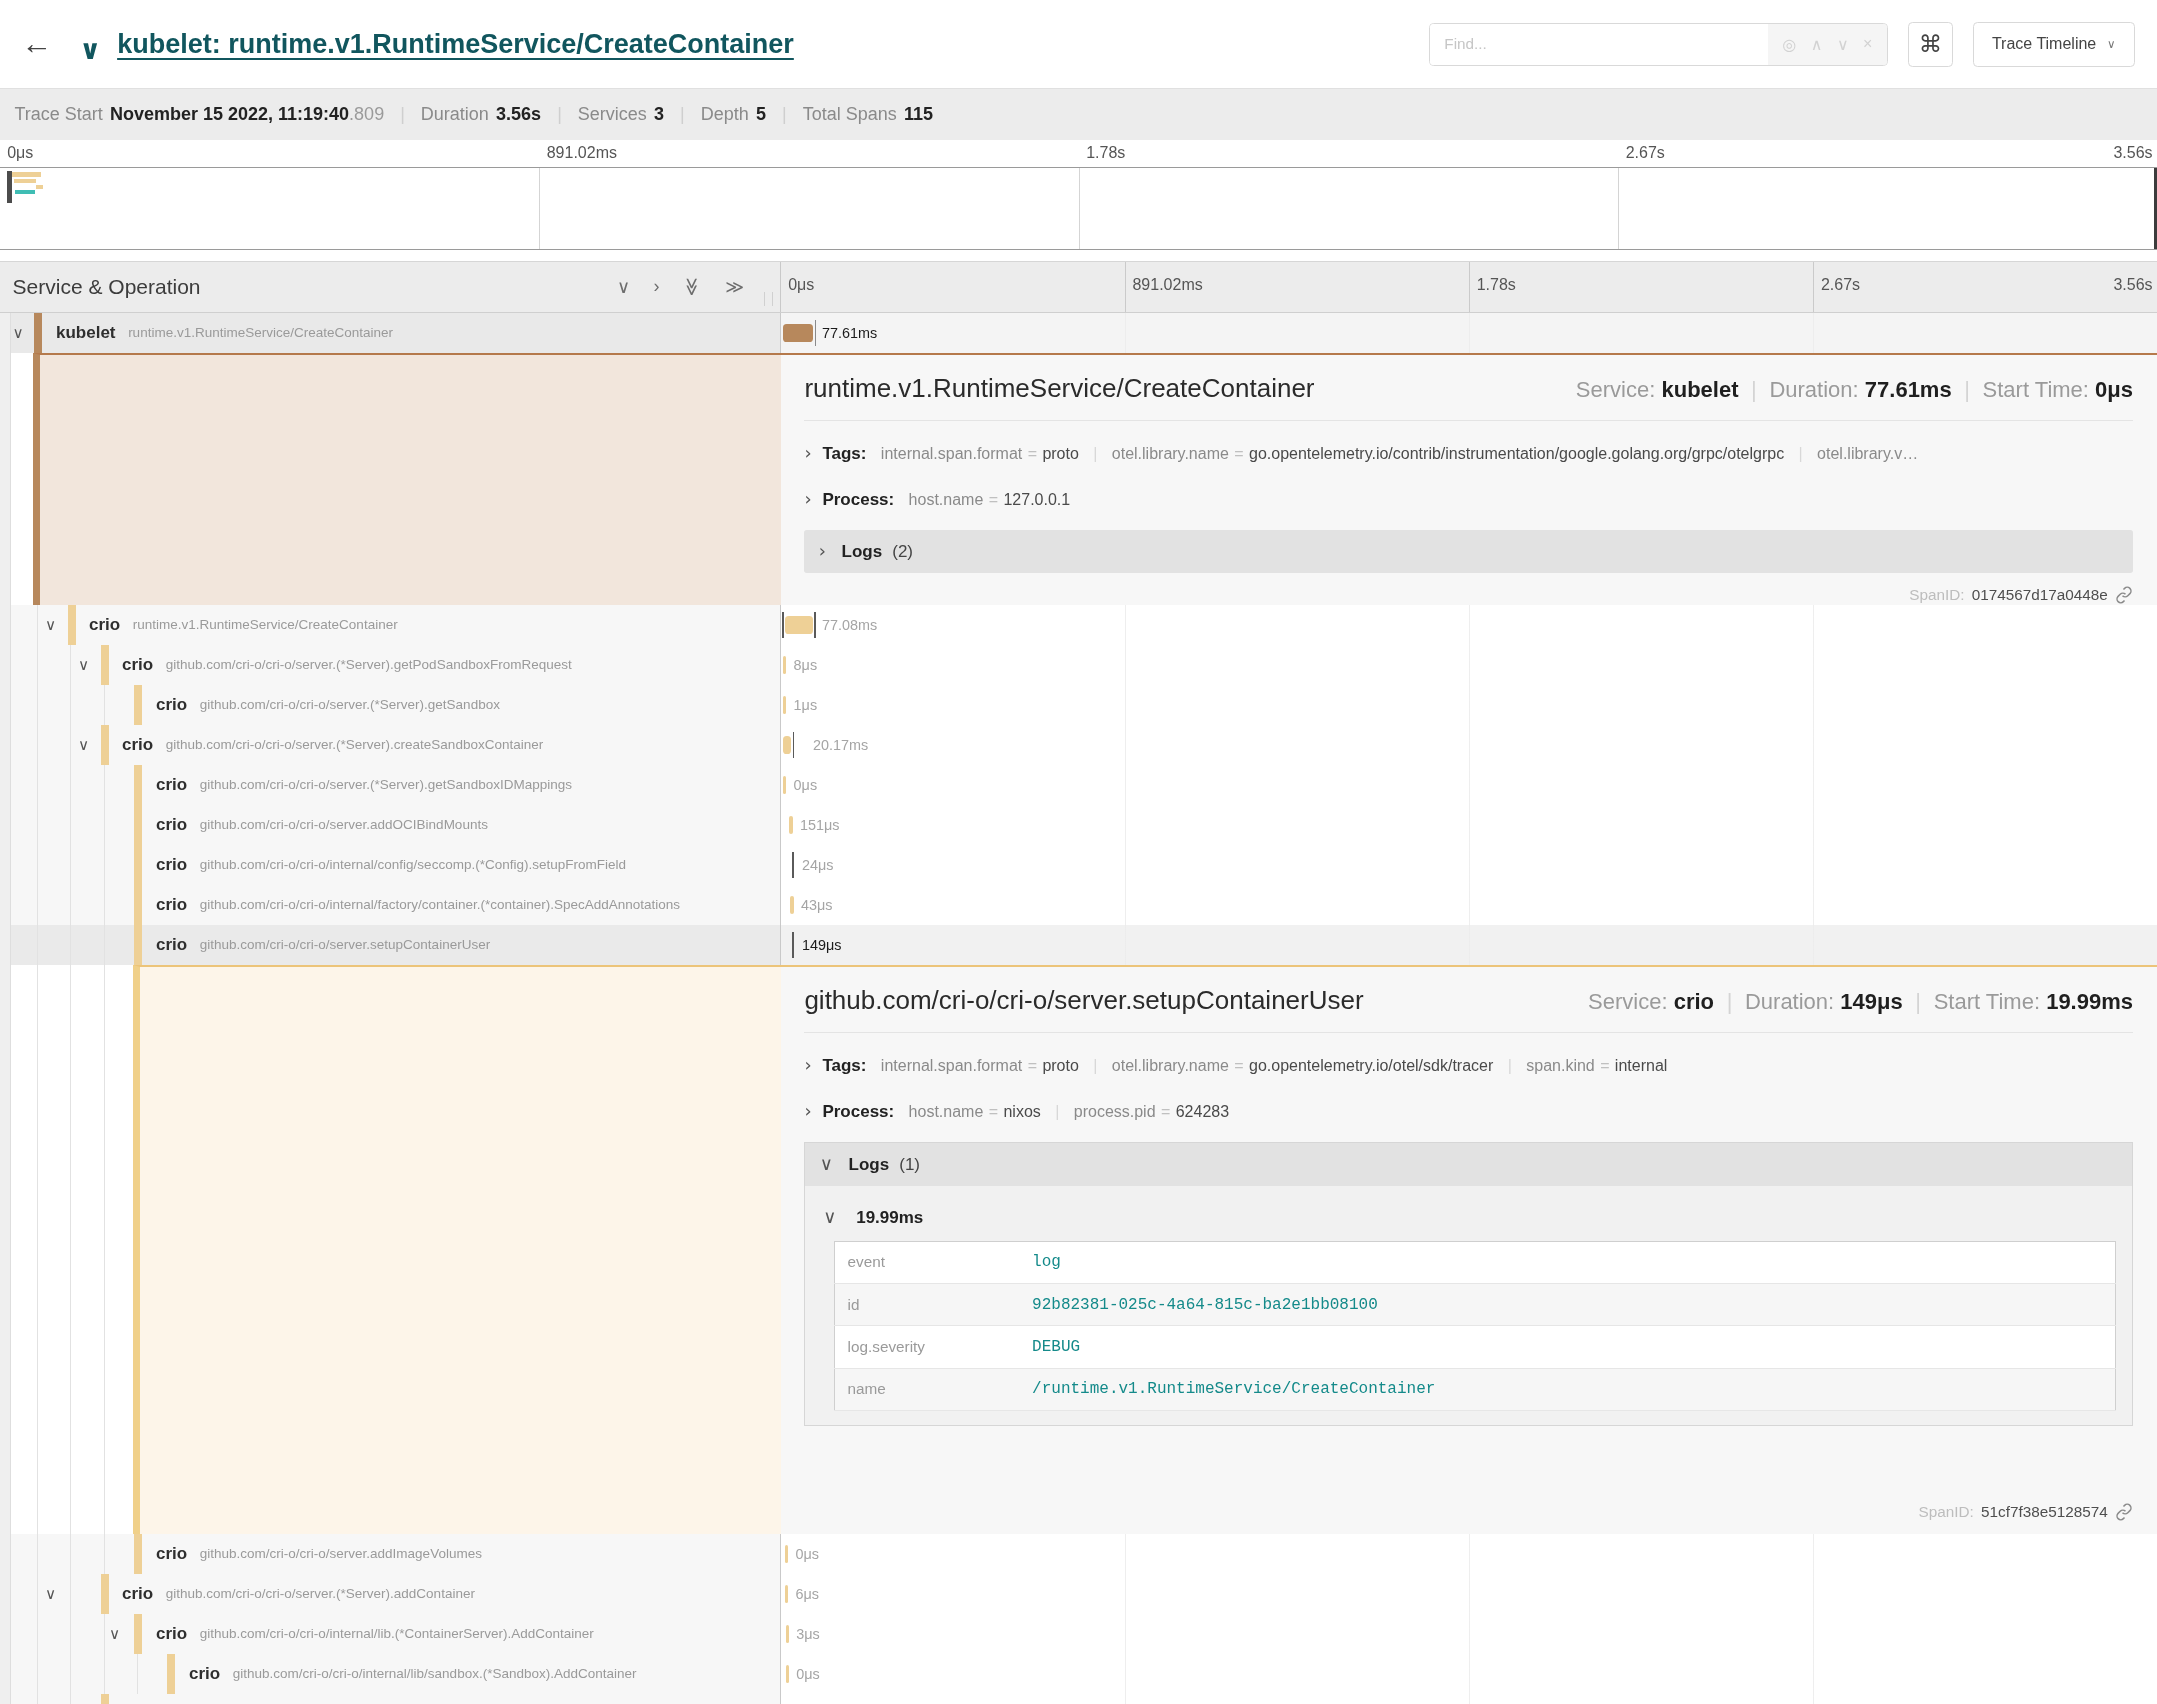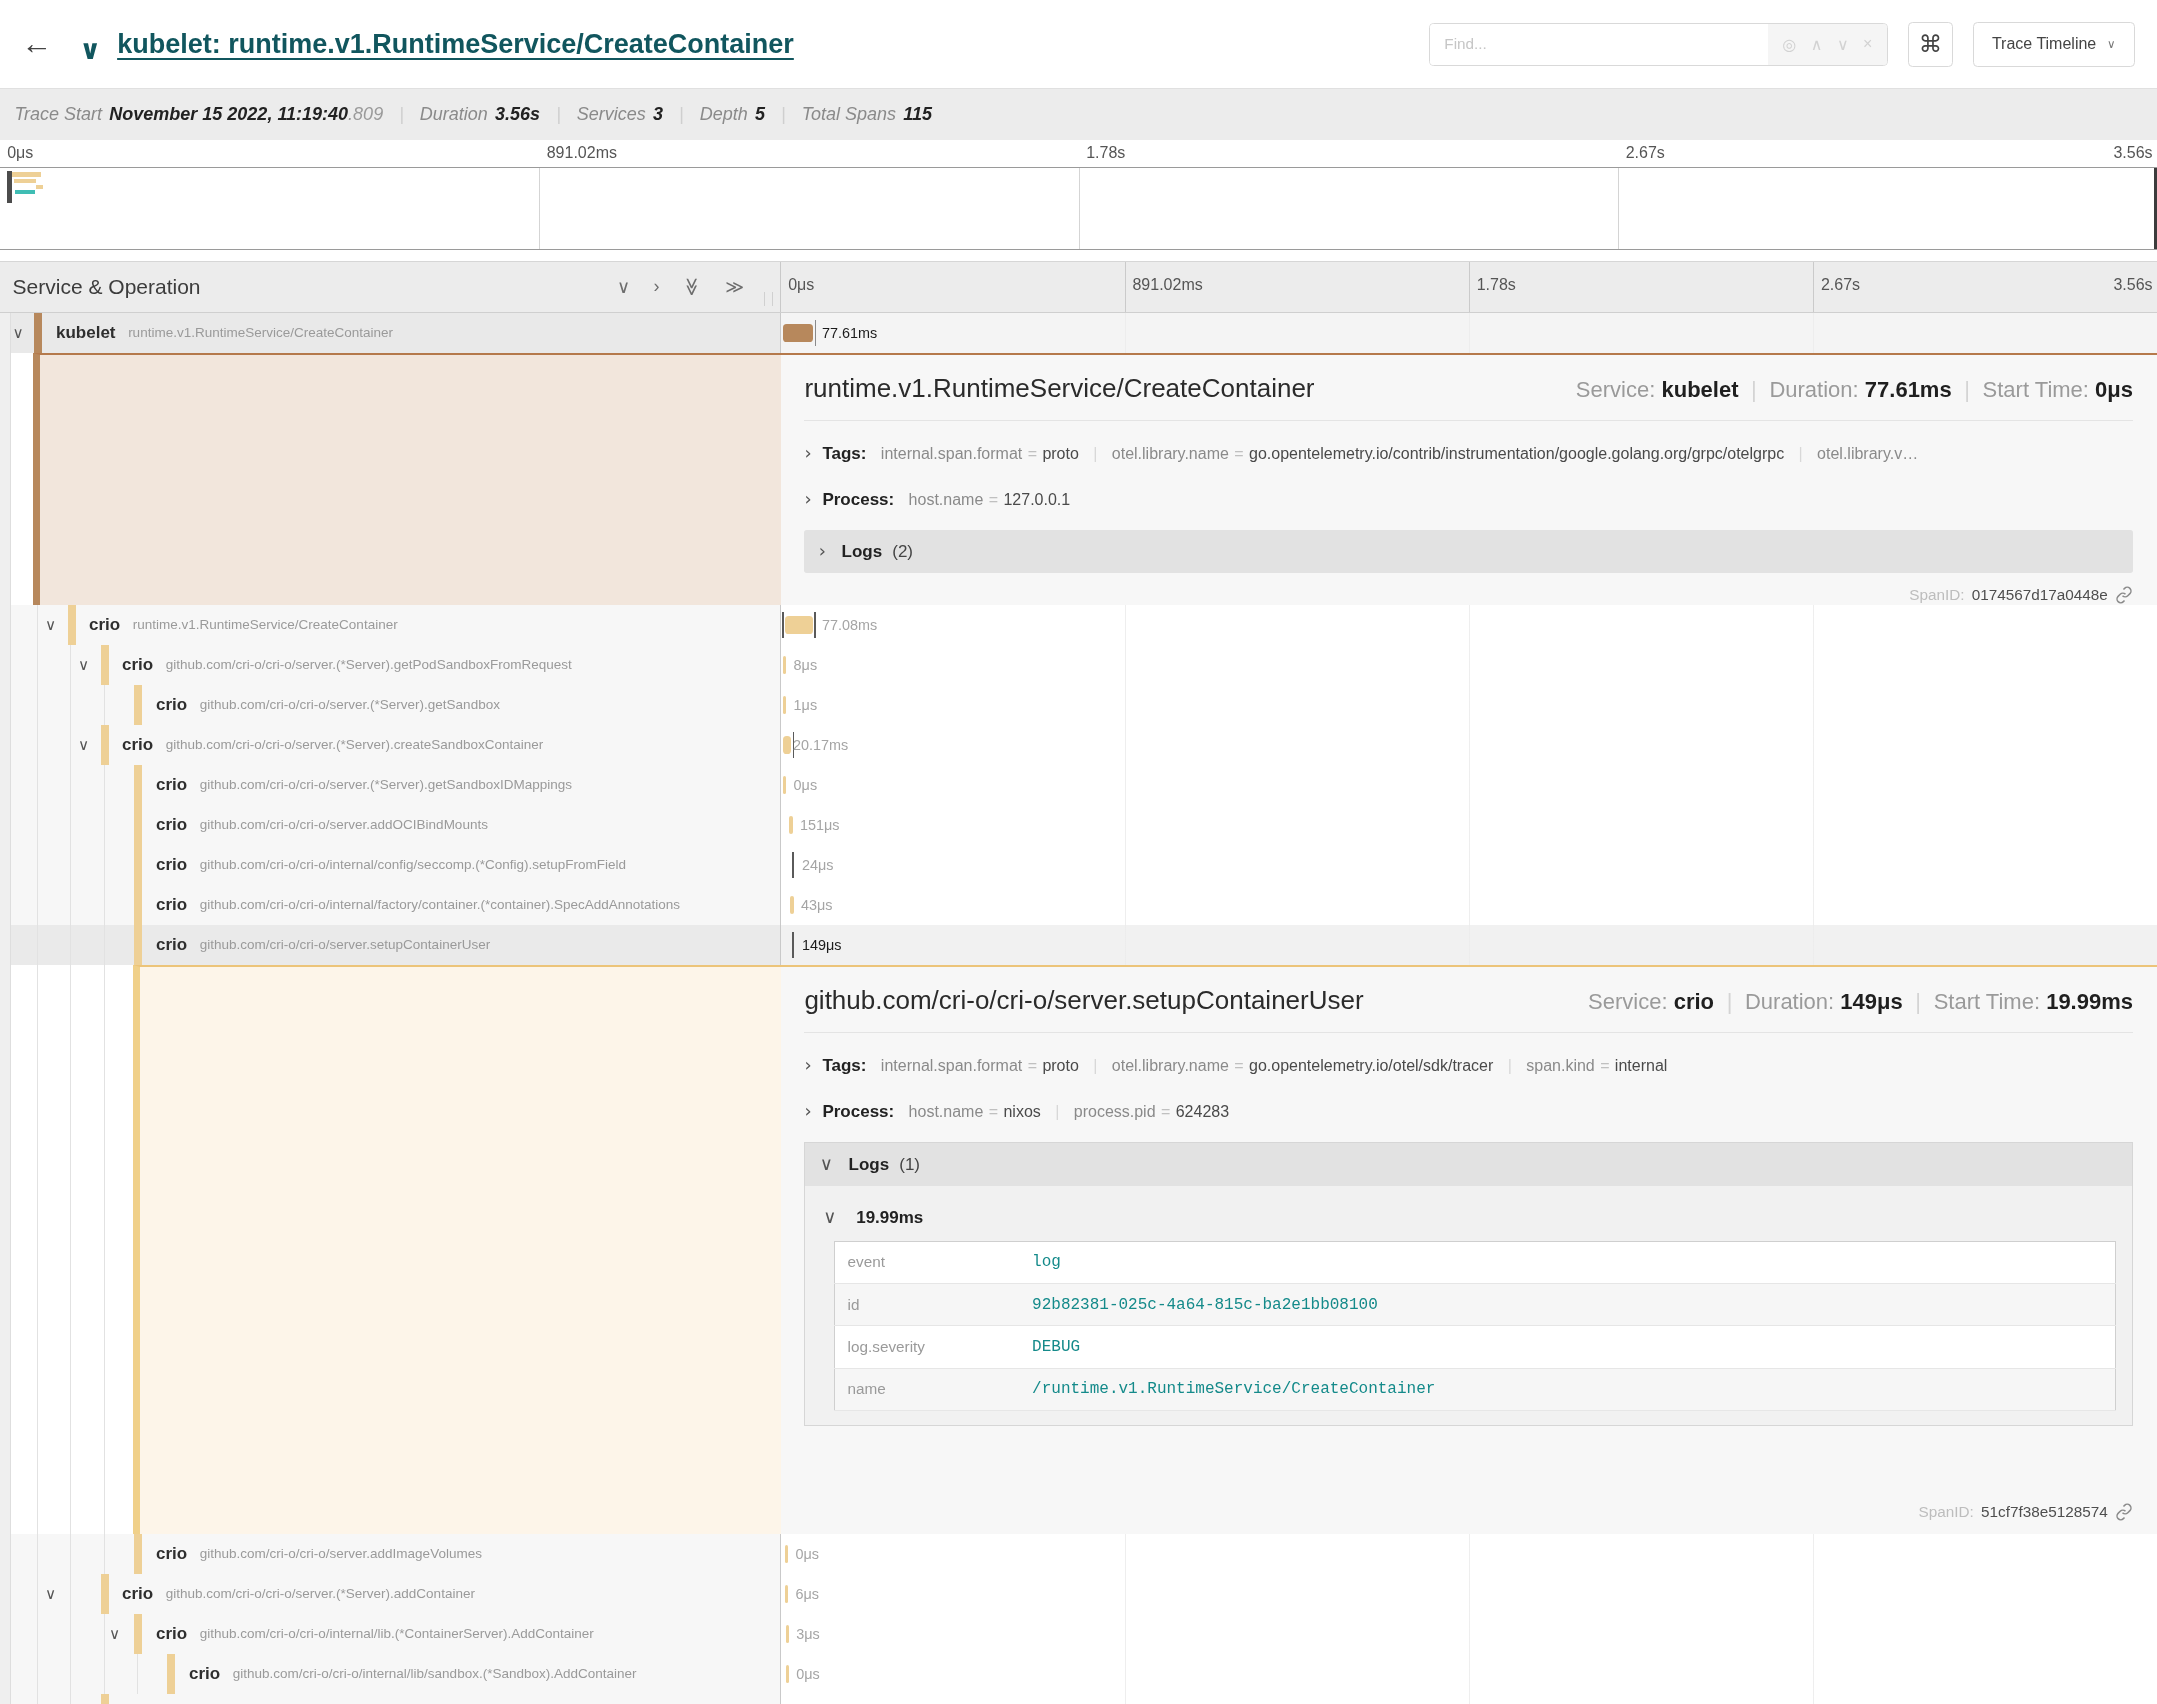--- a/index.html
+++ b/index.html
@@ -17,21 +17,21 @@
   .find-group { display:flex; height:43px; border:0.9px solid #d9d9d9; border-radius:4.5px; overflow:hidden; background:#fff; }
   .find-input { width:338px; border:none; outline:none; padding:0 14.4px; font-size:15.3px; color:#444; font-family:inherit; }
   .find-input::placeholder { color:#c6c6c6; }
   .find-suffix { width:119px; background:#f5f5f5; display:flex; align-items:center; justify-content:space-evenly; color:#d2d2d2; font-size:16px; }
   .find-suffix span { cursor:default; }
   .sq-btn { width:45px; height:45px; border:0.9px solid #d9d9d9; border-radius:4.5px; background:#fff; display:flex; align-items:center; justify-content:center; font-size:23.4px; color:#444; cursor:pointer; }
   .view-btn { height:45px; border:0.9px solid #d9d9d9; border-radius:4.5px; background:#fff; display:flex; align-items:center; gap:10.8px; padding:0 18px; font-size:16px; color:#444; cursor:pointer; }
   .view-btn .vchev { font-size:11.7px; color:#777; }
 
   
-  .summary { height:52px; background:#ececec; border-top:0.9px solid #e0e0e0; display:flex; align-items:center; padding:0 14.4px; font-size:18px; color:#8a8a8a;font-style:italic; }
+  .summary { height:52px; background:#ececec; border-top:0.9px solid #e0e0e0; display:flex; align-items:center; padding:0 14.4px; font-size:18px; color:#8a8a8a; }
   .summary b { color:#222; font-weight:bold; margin-left:7.2px; }
   .summary .msfrac { color:#9a9a9a; font-weight:normal; }
   .sum-sep { color:#cfcfcf; margin:0 16px; }
 
   
   .minimap { background:#fff; padding-top:3.6px; }
   .mm-labels { position:relative; height:23.4px; font-size:16px; color:#555; }
   .mm-labels span { position:absolute; top:0; }
   .mm-canvas { position:relative; height:83px; border-top:0.9px solid #9a9a9a; border-bottom:0.9px solid #9a9a9a; background:
       linear-gradient(#cfcfcf,#cfcfcf) 25% 0/0.9px 100% no-repeat,
@@ -324,21 +324,21 @@
       <span class="chev" style="left:78px">∨</span>
       <i class="stripe wheatbg" style="left:101px"></i>
       <div class="ntext" style="padding-left:122px">
         <span class="svc">crio</span>
         <span class="op">github.com/cri-o/cri-o/server.(*Server).createSandboxContainer</span>
       </div>
     </div>
     <div class="tcell">
       <i class="sbar wheat" style="left:1.8px;width:8px"></i>
       <i class="vtick" style="left:11.7px"></i>
-      <span class="dur" style="left:12px">20.17ms</span>
+      <span class="dur" style="left:32px">20.17ms</span>
     </div>
   </div>
 
   <div class="srow">
     <div class="ncell">
       <i class="lgut"></i>
         <i class="g" style="left:37px"></i>
         <i class="g" style="left:70px"></i>
         <i class="g" style="left:104px"></i>
       <i class="stripe wheatbg" style="left:134px"></i>

